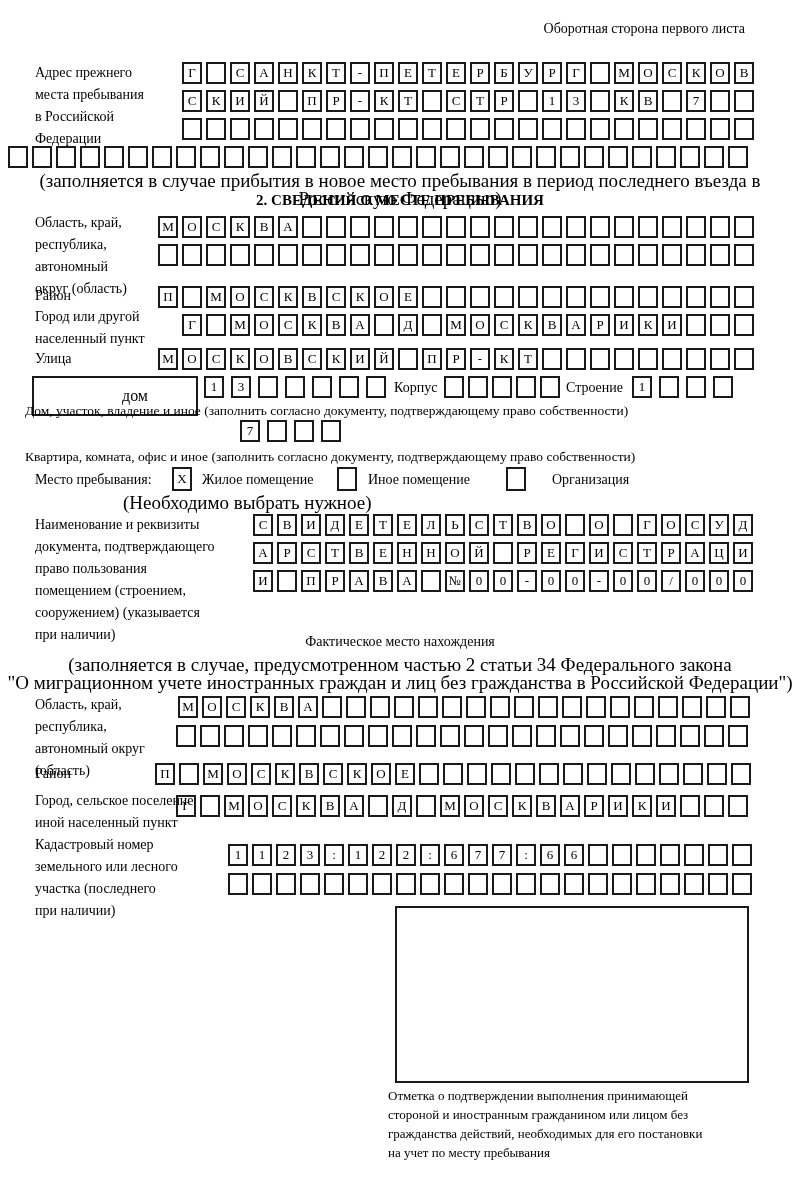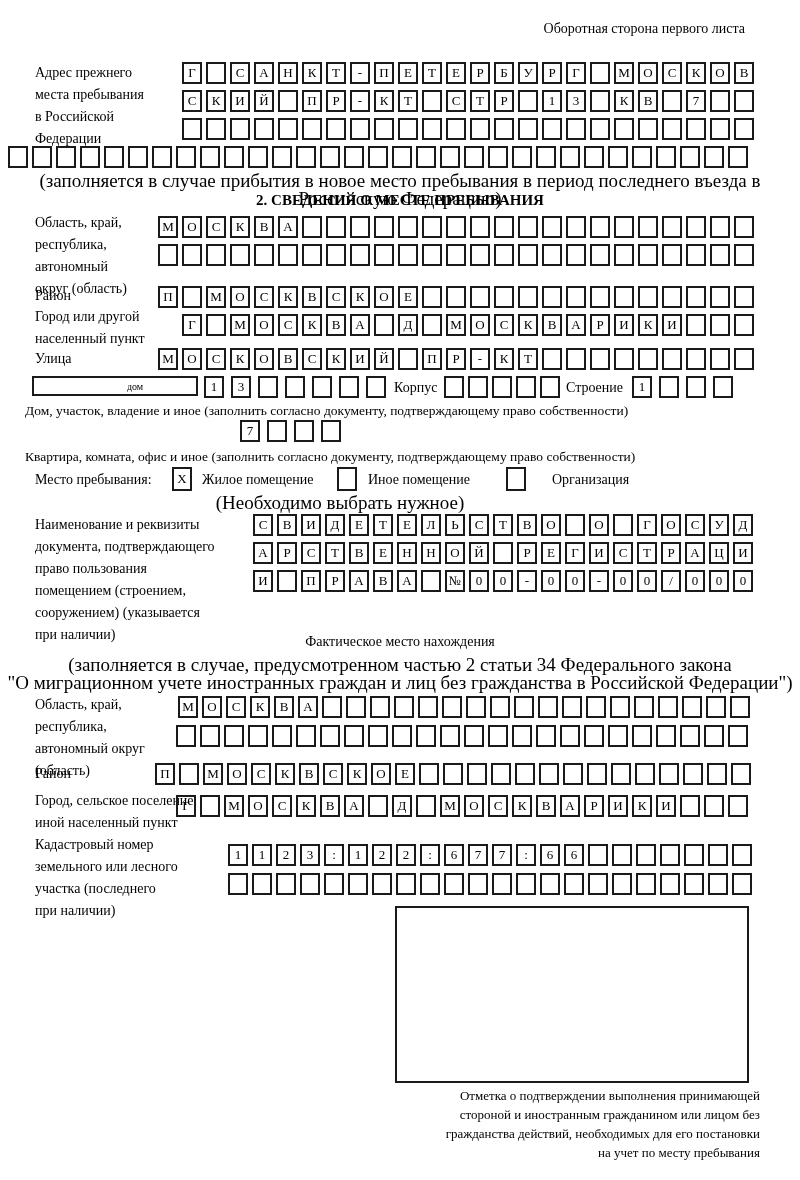--- a/index.html
+++ b/index.html
@@ -10,24 +10,24 @@
   .small{font-size:13.5px;}
   .center{left:0;width:800px;text-align:center;white-space:normal;}
   .bold{font-weight:normal;}
   .h2{font-size:15px;font-weight:bold;}
   .row{position:absolute;display:flex;}
   .cell{box-sizing:border-box;width:20px;height:22px;border:2px solid #1a1a1a;margin-right:4px;
         display:inline-flex;align-items:center;justify-content:center;
         font-size:13px;font-family:"Liberation Serif","DejaVu Serif",serif;flex:0 0 auto;}
   .wg .cell{margin-right:7px;}
   .cb .cell{height:24px;}
-  .wbox{position:absolute;box-sizing:border-box;border:2px solid #1a1a1a;height:20px;
-        display:flex;align-items:center;justify-content:center;font-size:10px;padding-left:40px;}
+  .wbox{position:absolute;box-sizing:border-box;border:2px solid #1a1a1a;height:40px;
+        display:flex;align-items:center;justify-content:center;font-size:16px;padding-left:40px;}
   .bigbox{position:absolute;box-sizing:border-box;border:2px solid #1a1a1a;background:#fff;}
-  .cap{position:absolute;text-align:right;font-size:13px;line-height:19px;}
+  .cap{position:absolute;text-align:left;font-size:13px;line-height:19px;}
 </style>
 </head>
 <body>
 
 <div class="page">
 
   <div class="t" style="right:55px;top:20px">Оборотная сторона первого листа</div>
 
   <div class="t" style="left:35px;top:64px">Адрес прежнего</div>
   <div class="t" style="left:35px;top:86px">места пребывания</div>
@@ -335,21 +335,21 @@
     </div>
   <div class="t" style="left:202px;top:471px">Жилое помещение</div>
   <div class="row cb" style="left:337px;top:467px">
       <span class="cell"></span>
     </div>
   <div class="t" style="left:368px;top:471px">Иное помещение</div>
   <div class="row cb" style="left:506px;top:467px">
       <span class="cell"></span>
     </div>
   <div class="t" style="left:552px;top:471px">Организация</div>
-  <div class="t note" style="left:140px;top:494px;width:400px;text-align:center">(Необходимо выбрать нужное)</div>
+  <div class="t note" style="left:123px;top:494px;width:400px;">(Необходимо выбрать нужное)</div>
 
   <div class="t" style="left:35px;top:516px">Наименование и реквизиты</div>
   <div class="t" style="left:35px;top:538px">документа, подтверждающего</div>
   <div class="t" style="left:35px;top:560px">право пользования</div>
   <div class="t" style="left:35px;top:582px">помещением (строением,</div>
   <div class="t" style="left:35px;top:604px">сооружением) (указывается</div>
   <div class="t" style="left:35px;top:626px">при наличии)</div>
   <div class="row" style="left:253px;top:514px">
       <span class="cell">С</span>
       <span class="cell">В</span>

